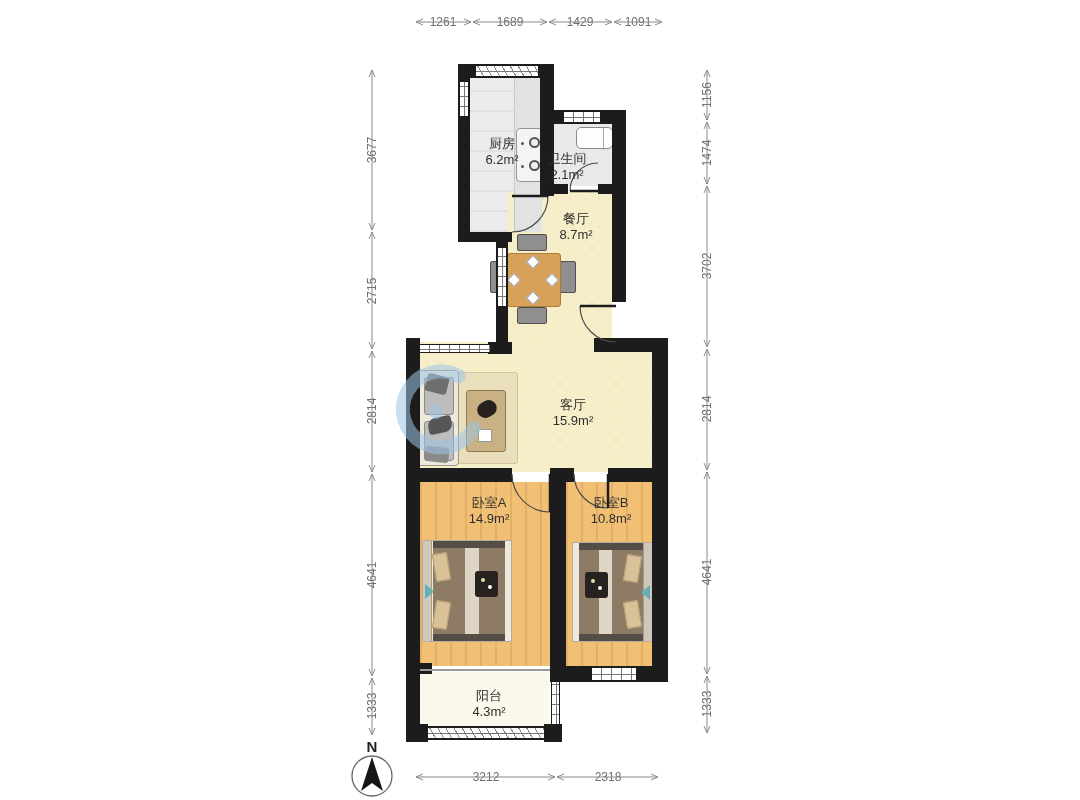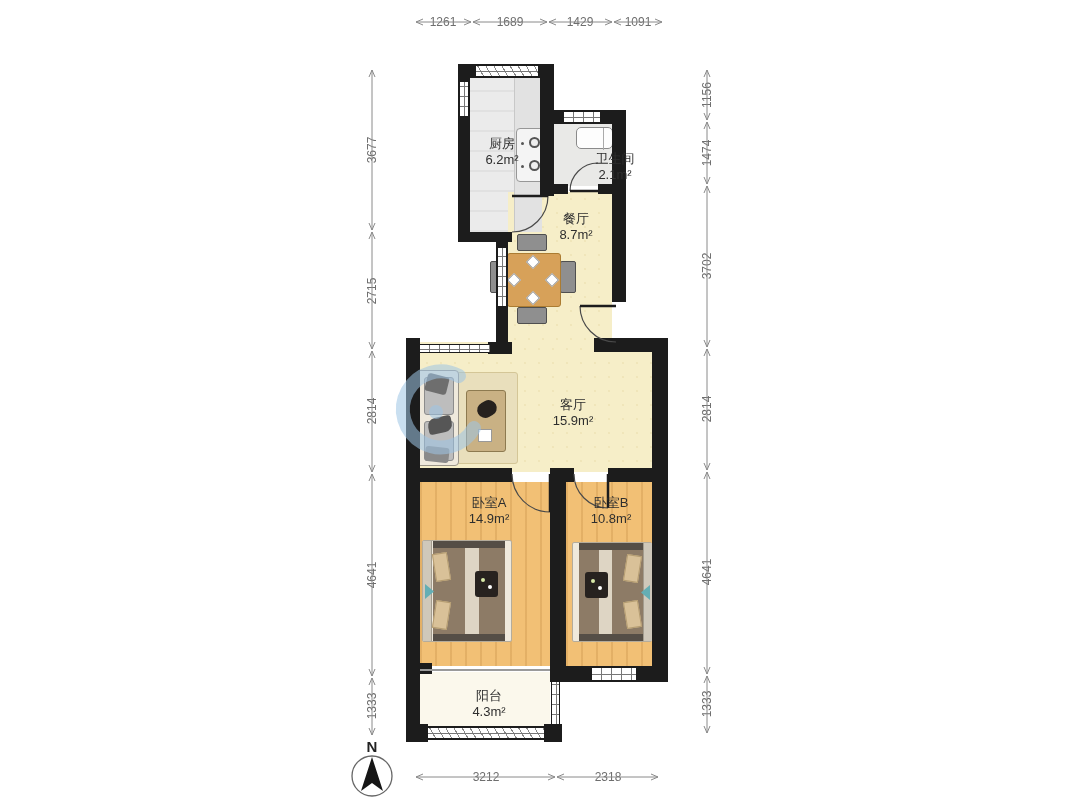--- a/index.html
+++ b/index.html
@@ -213,21 +213,21 @@
     <g opacity="0.55" fill="none" stroke="#9ec5e5">
       <path d="M 459 376 A 38 38 0 1 0 474 428" stroke-width="14" stroke-linecap="round"></path>
       <circle cx="436" cy="412" r="7" fill="#9ec5e5" stroke="none"></circle>
     </g>
   </svg>
 
   <div class="room-label" style="left:502px;top:152px;">
     <span class="nm">厨房</span>
     <span class="area">6.2m²</span>
   </div>
-  <div class="room-label" style="left:615px;top:167px;">
+  <div class="room-label" style="left:567px;top:167px;">
     <span class="nm">卫生间</span>
     <span class="area">2.1m²</span>
   </div>
   <div class="room-label" style="left:576px;top:227px;">
     <span class="nm">餐厅</span>
     <span class="area">8.7m²</span>
   </div>
   <div class="room-label" style="left:573px;top:413px;">
     <span class="nm">客厅</span>
     <span class="area">15.9m²</span>

